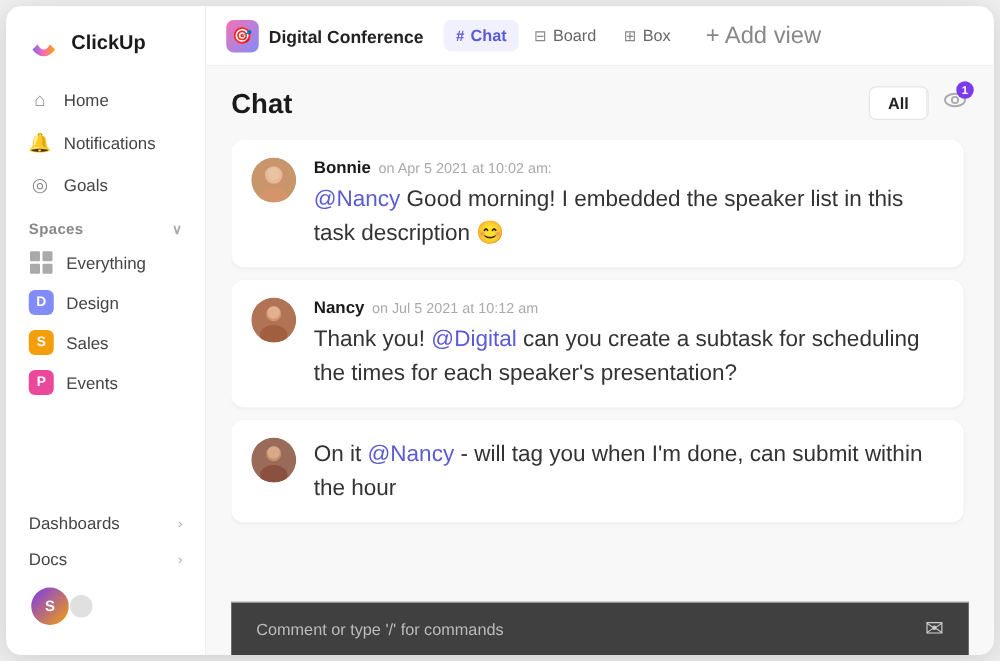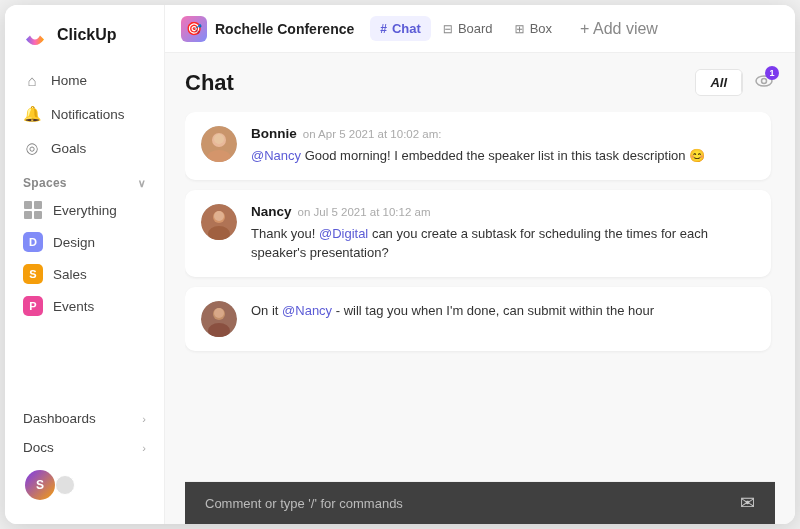--- a/index.html
+++ b/index.html
@@ -214,21 +214,21 @@
     }
     .topbar-tab .tab-icon { font-size: 12px; color: #888; }
     .topbar-tab.active .tab-icon { color: #5b5bd6; }
     .topbar-add {
       display: flex;
       align-items: center;
       gap: 4px;
       margin-left: 4px;
       padding: 5px 10px;
       border-radius: 6px;
-      font-size: 16px;
+      font-size: 19px;
       color: #888;
       cursor: pointer;
     }
     
     .chat-area {
       flex: 1;
       display: flex;
       flex-direction: column;
       overflow: hidden;
       padding: 16px 20px 0 20px;
@@ -254,21 +254,20 @@
       border: 1px solid #e5e5e5;
       border-radius: 6px;
       overflow: hidden;
     }
     .filter-tab {
       padding: 5px 14px;
       font-size: 13px;
       color: #666;
       cursor: pointer;
       background: #fff;
-      font-style: italic;
     }
     .filter-tab.active {
       background: #fff;
       color: #222;
       font-weight: 600;
     }
     .filter-tab:first-child {
       border-right: 1px solid #e5e5e5;
     }
     .eye-icon-wrap {
@@ -327,21 +326,21 @@
     .message-author {
       font-weight: 700;
       font-size: 13.5px;
       color: #1a1a1a;
     }
     .message-time {
       font-size: 11.5px;
       color: #aaa;
     }
     .message-text {
-      font-size: 13px;
+      font-size: 18px;
       color: #333;
       line-height: 1.5;
     }
     .mention {
       color: #5b5bd6;
       font-weight: 500;
     }
     
     .comment-bar {
       background: #404040;
@@ -447,21 +446,21 @@
         <div class="user-avatar-small"></div>
       </div>
     </div>
   </div>
 
   <div class="main">
 
     <div class="topbar">
       <div class="topbar-breadcrumb">
         <div class="breadcrumb-icon">🎯</div>
-        <span class="breadcrumb-title">Rochelle Conference</span>
+        <span class="breadcrumb-title">Digital Conference</span>
       </div>
       <div class="topbar-tabs">
         <div class="topbar-tab active">
           <span class="tab-icon">#</span>
           <span>Chat</span>
         </div>
         <div class="topbar-tab">
           <span class="tab-icon">⊟</span>
           <span>Board</span>
         </div>

